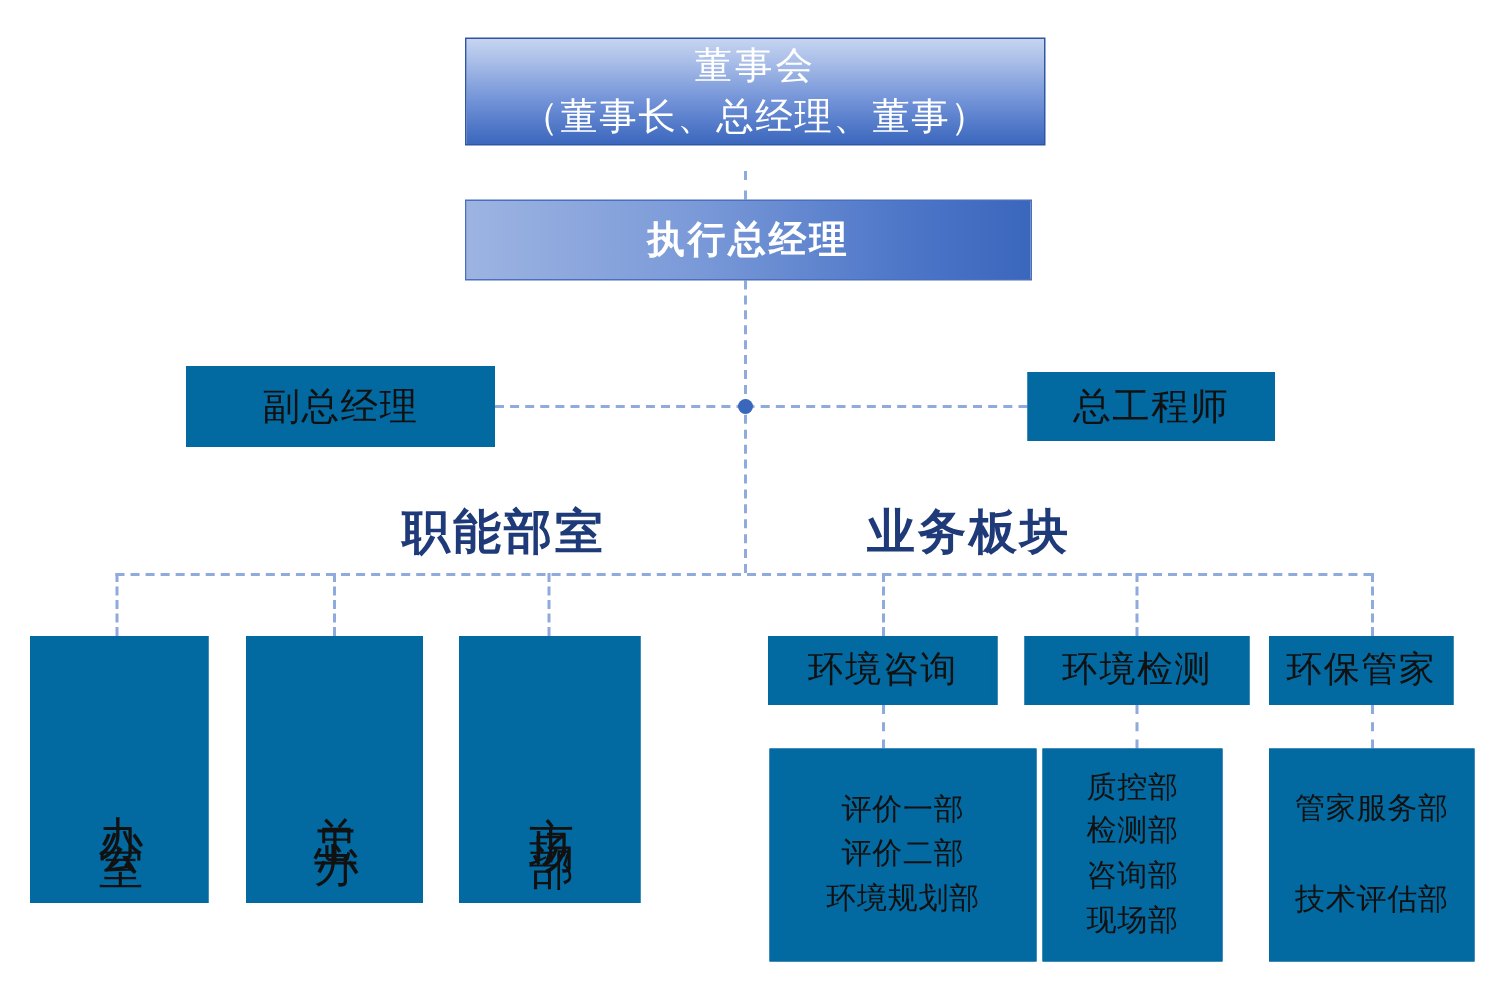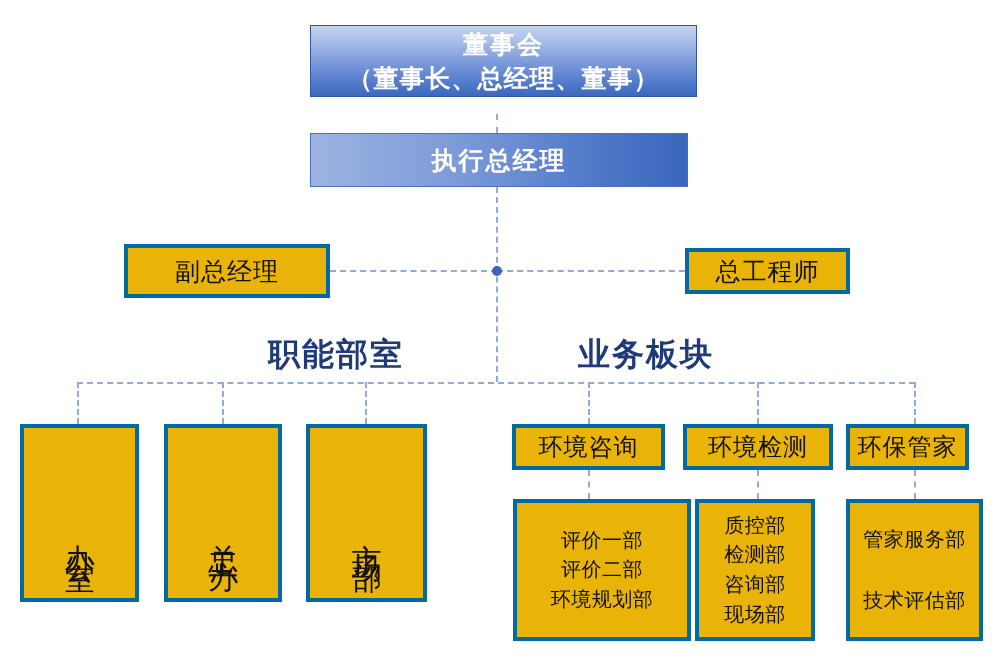--- a/index.html
+++ b/index.html
@@ -30,21 +30,21 @@
   
   .node-board {
     left: 310px;
     top: 25px;
     width: 387px;
     height: 72px;
     background: linear-gradient(to bottom, #c6d4ef 0%, #a8bde8 22%, #6d8fd6 62%, #3b67bd 100%);
     border: 1px solid #2f56a5;
     color: #ffffff;
     font-size: 25px;
-    font-weight: 700;
+    font-weight: 400;
     flex-direction: column;
   }
   .node-board .line1 { letter-spacing: 2px; }
   .node-board .line2 { letter-spacing: 1px; margin-top: 2px; }
 
   .node-exec {
     left: 310px;
     top: 133px;
     width: 378px;
     height: 54px;
@@ -52,21 +52,21 @@
     border: 1px solid #4a6fbe;
     color: #ffffff;
     font-size: 25px;
     font-weight: 700;
     letter-spacing: 2px;
     text-align: center;
   }
 
   
   .node-outline {
-    background: #eab308;
+    background: #0369a1;
     border: 4px solid #0369a1;
     color: #111111;
   }
 
   .node-vp {
     left: 124px;
     top: 244px;
     width: 206px;
     height: 54px;
     font-size: 25px;

